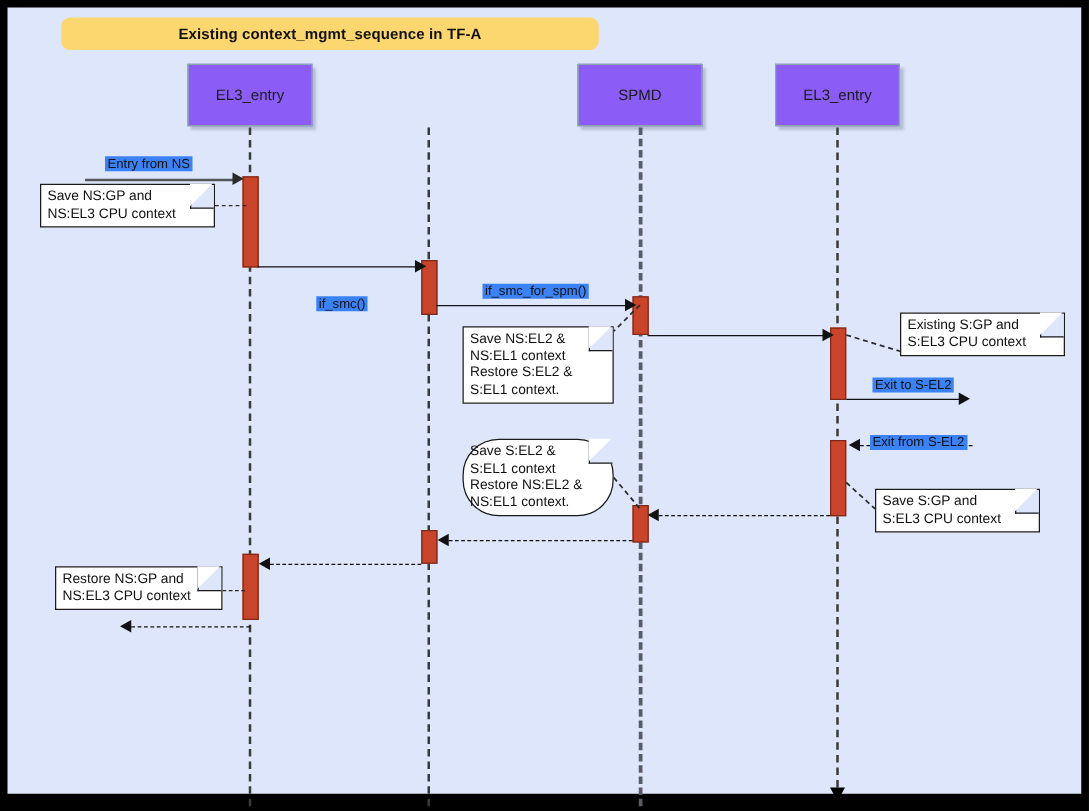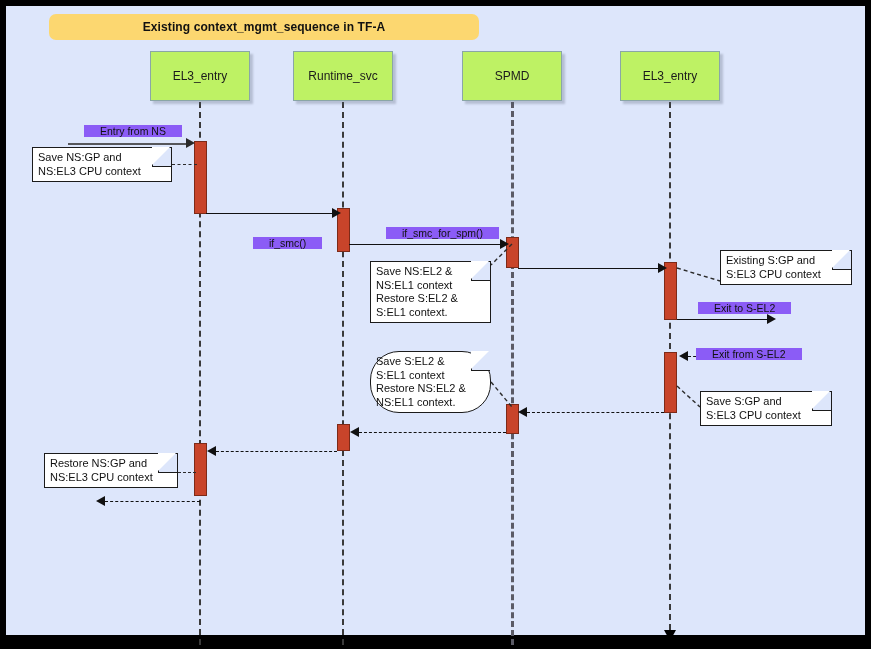--- a/index.html
+++ b/index.html
@@ -22,21 +22,21 @@
   }
   #title-banner .txt{
     font-size:12px;font-weight:bold;color:#111;letter-spacing:.1px;
     font-family:Liberation Sans, sans-serif;
     text-align:center;
   }
 
   
   .actor{
     position:absolute;width:100px;height:50px;
-    background:#bef264;border:1px solid #8aa6a6;
+    background:#8b5cf6;border:1px solid #8aa6a6;
     box-shadow:3px 3px 2px rgba(80,90,110,.28);
     display:flex;align-items:center;justify-content:center;
     box-sizing:border-box;
   }
   .actor .txt{font-size:12px;color:#1b1b1b;}
 
   
   .lifeline{
     position:absolute;width:0;border-left:2px dashed #3a3a3a;
   }
@@ -69,21 +69,21 @@
   .ret{position:absolute;height:0;border-top:1.6px dashed #111;}
   .msg-head-l{
     position:absolute;width:0;height:0;
     border-top:5px solid transparent;border-bottom:5px solid transparent;
     border-right:9px solid #111;
   }
 
   
   .lbl{
     position:absolute;font-size:10.5px;color:#111;white-space:nowrap;
-    background:#8b5cf6;padding:0 16px;
+    background:#3b82f6;padding:0 2px;
   }
 
   
   .note{
     position:absolute;background:#fff;border:1px solid #1b1b1b;
     box-sizing:border-box;padding:3px 4px 3px 5px;
   }
   .note .line{font-size:11px;color:#111;line-height:13.5px;white-space:nowrap;}
   .note .fold{
     position:absolute;top:0;right:0;width:18px;height:18px;
@@ -111,23 +111,20 @@
     </div>
 
     <div class="lifeline" style="left:193px;top:96px;height:543px;"></div>
     <div class="lifeline" style="left:336px;top:96px;height:543px;"></div>
     <div class="lifeline thick" style="left:505px;top:96px;height:543px;"></div>
     <div class="lifeline" style="left:663px;top:96px;height:528px;"></div>
     <div class="ll-arrow" style="left:658px;top:624px;"></div>
 
     <div class="actor" style="left:144px;top:45px;">
       <span class="txt">EL3_entry</span>
-    </div>
-    <div class="actor" style="left:287px;top:45px;">
-      <span class="txt">Runtime_svc</span>
     </div>
     <div class="actor" style="left:456px;top:45px;">
       <span class="txt">SPMD</span>
     </div>
     <div class="actor" style="left:614px;top:45px;">
       <span class="txt">EL3_entry</span>
     </div>
 
     <div class="act" style="left:188px;top:135px;height:73px;"></div>
     <div class="act" style="left:331px;top:202px;height:44px;"></div>

